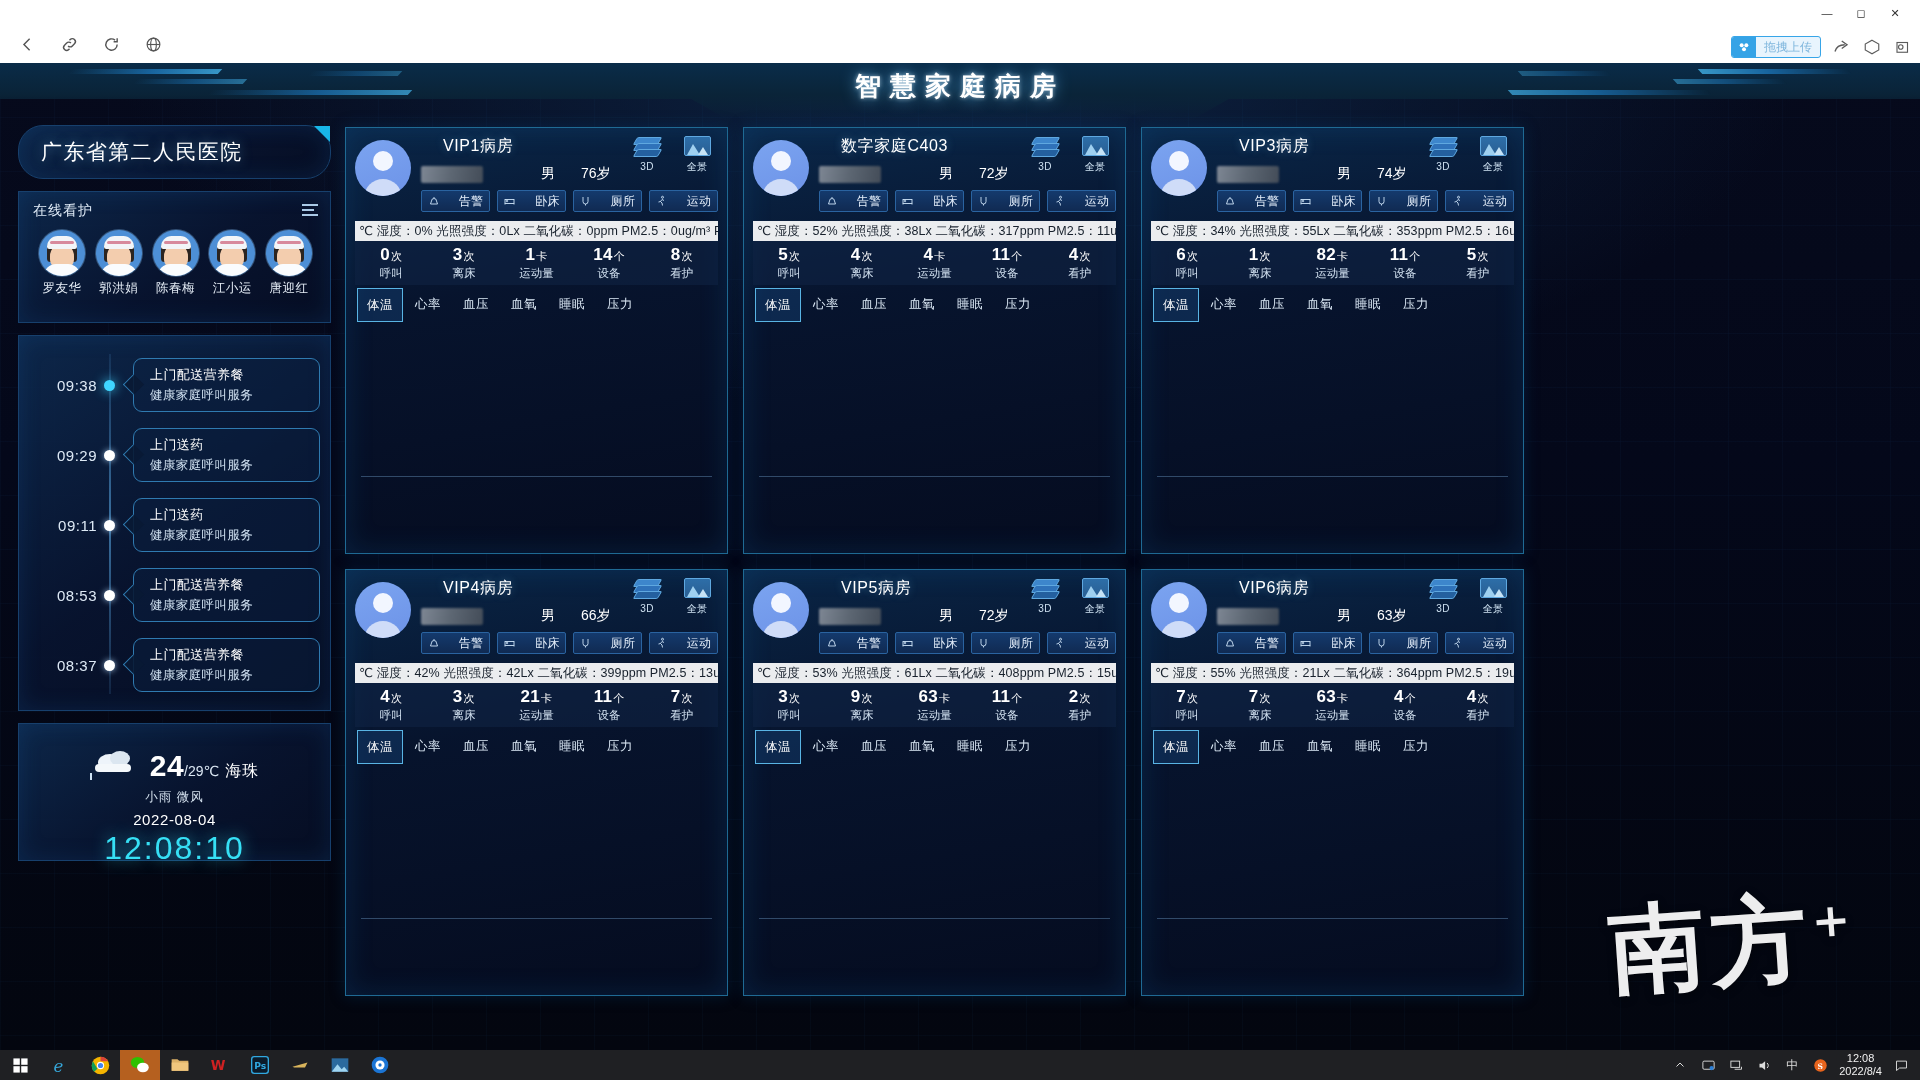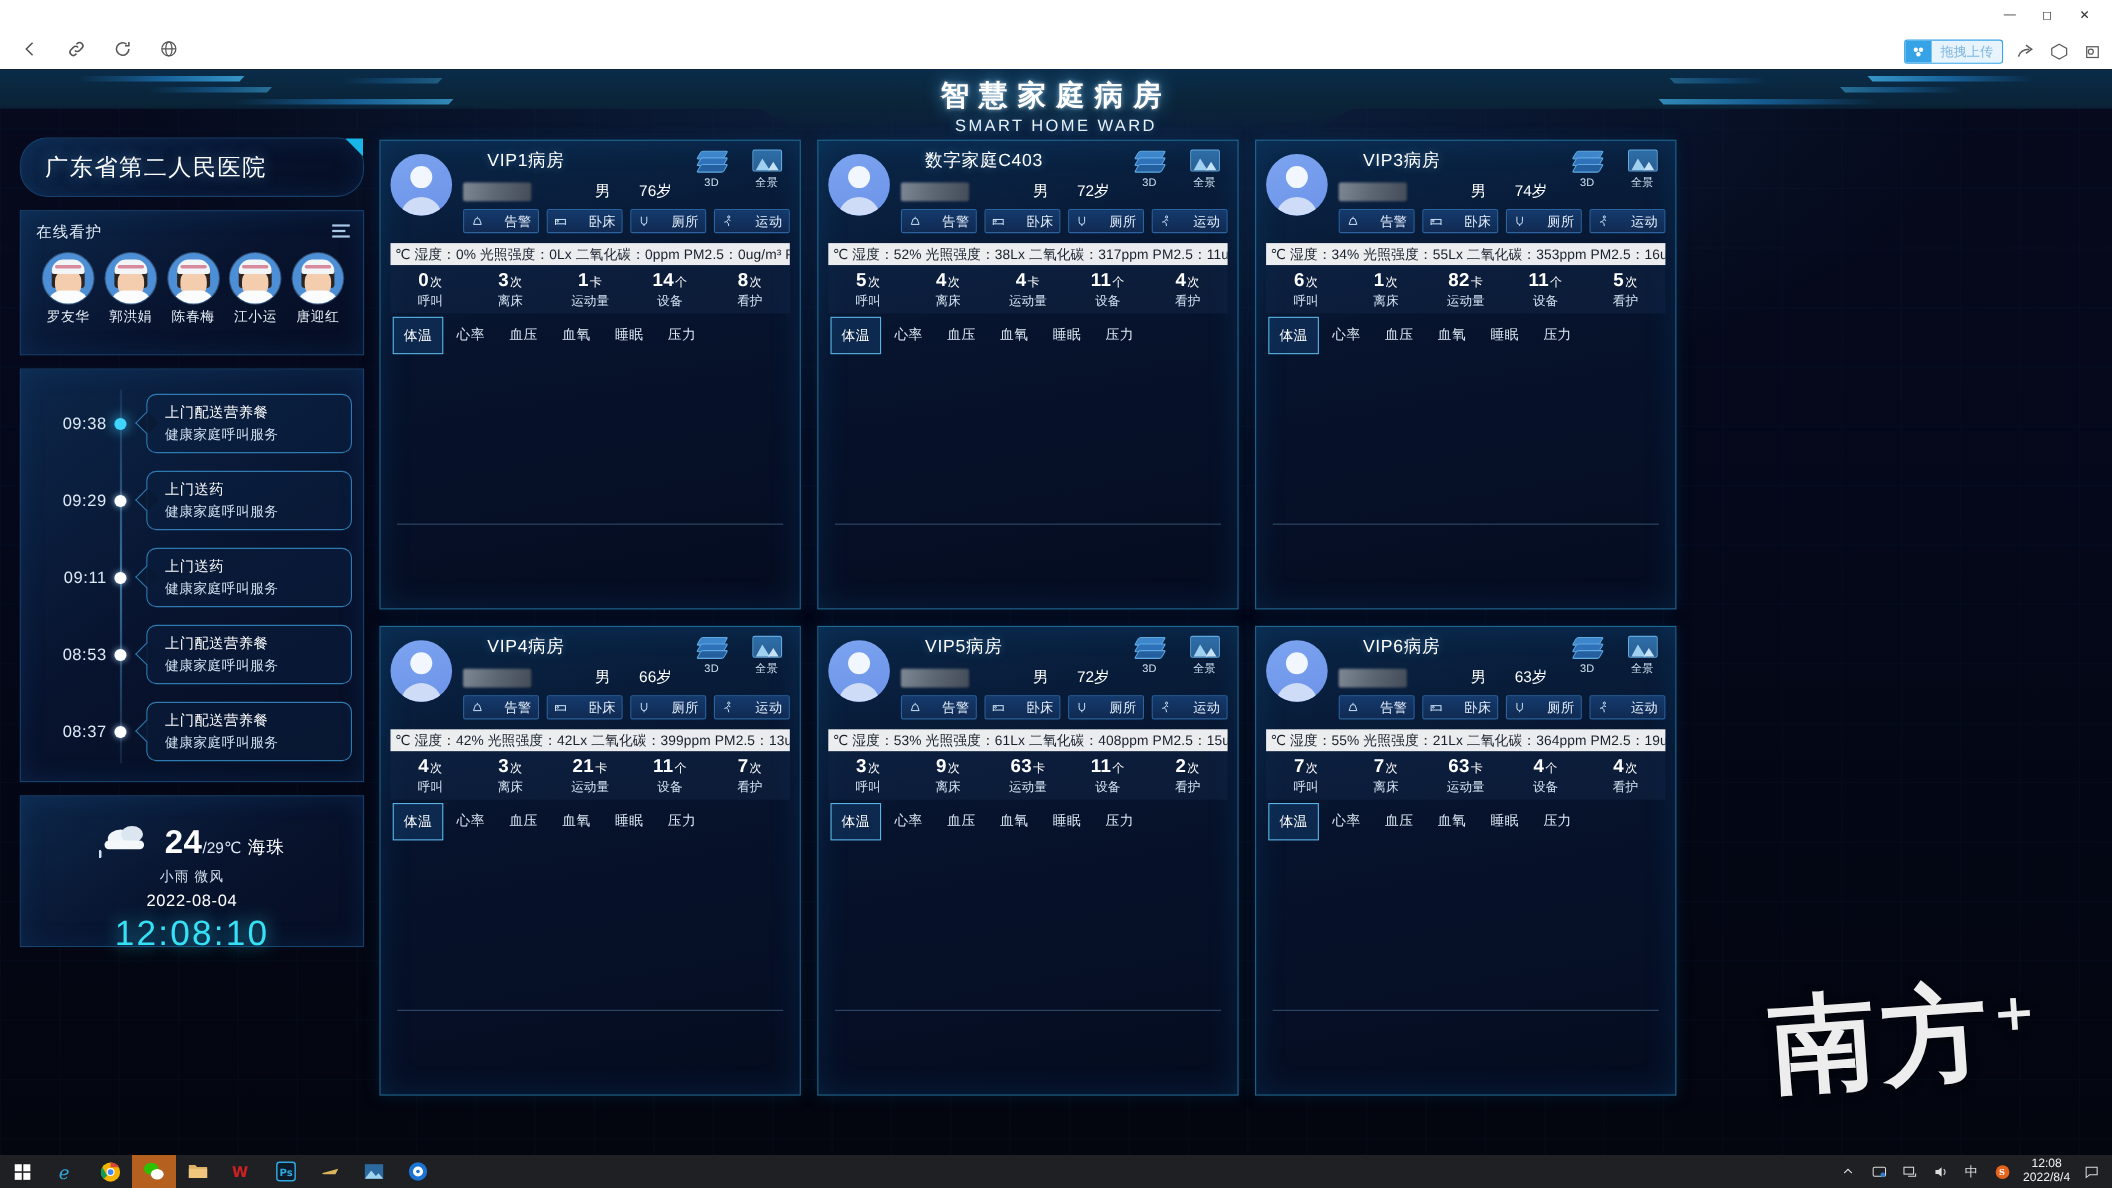--- a/index.html
+++ b/index.html
@@ -395,21 +395,20 @@
         <i></i>
       </div>
     <div class="hdr-deco r">
         <i></i>
         <i></i>
         <i></i>
         <i></i>
       </div>
     <div class="hdr-titles">
       <div id="title-cn">智慧家庭病房</div>
-      <div id="title-en">SMART HOME WARD</div>
     </div>
   </div>
 
   <div id="left-col">
 
     <div class="panel" id="hospital-panel">
       <div class="corner-tri"></div>
       <div id="hospital-name">广东省第二人民医院</div>
     </div>
 

